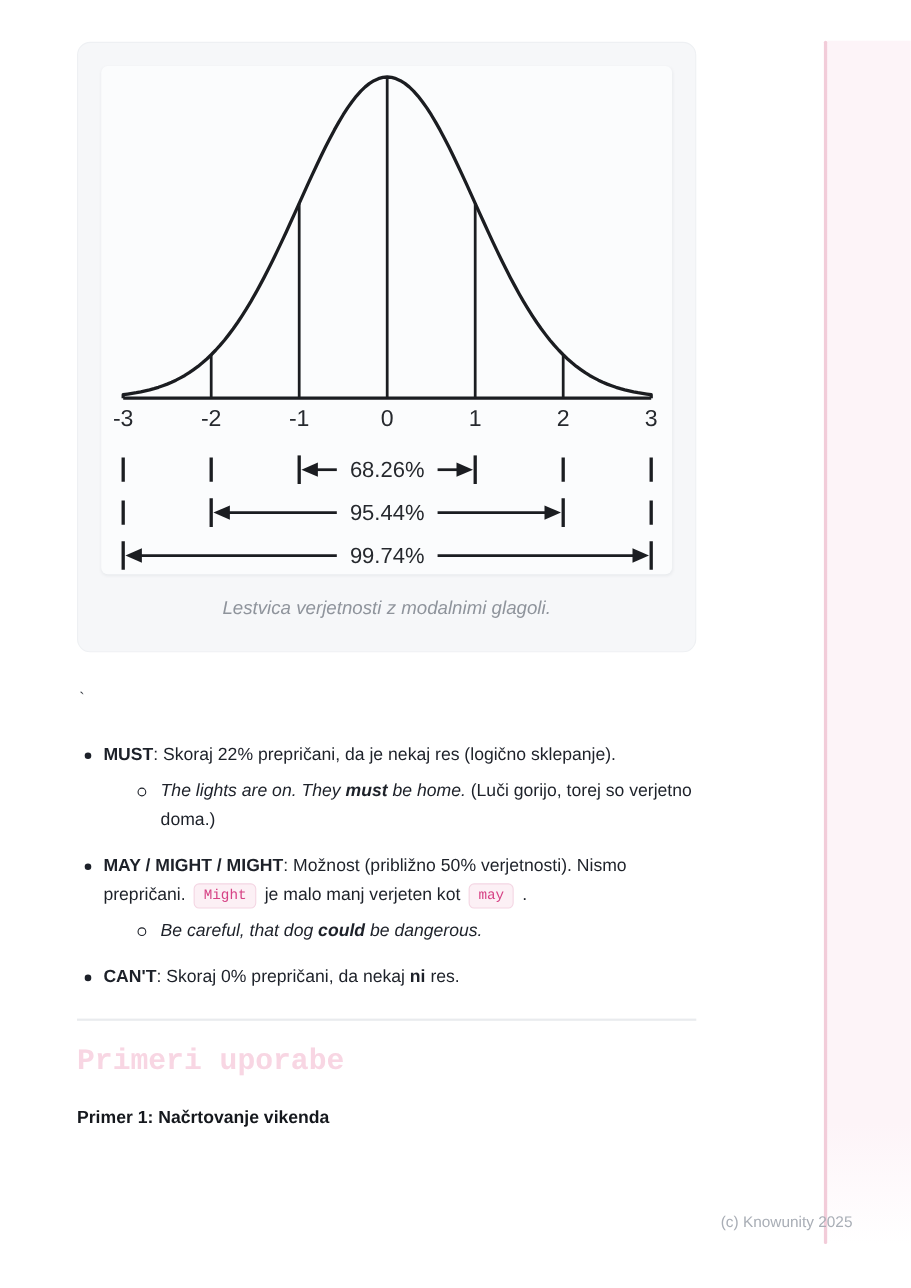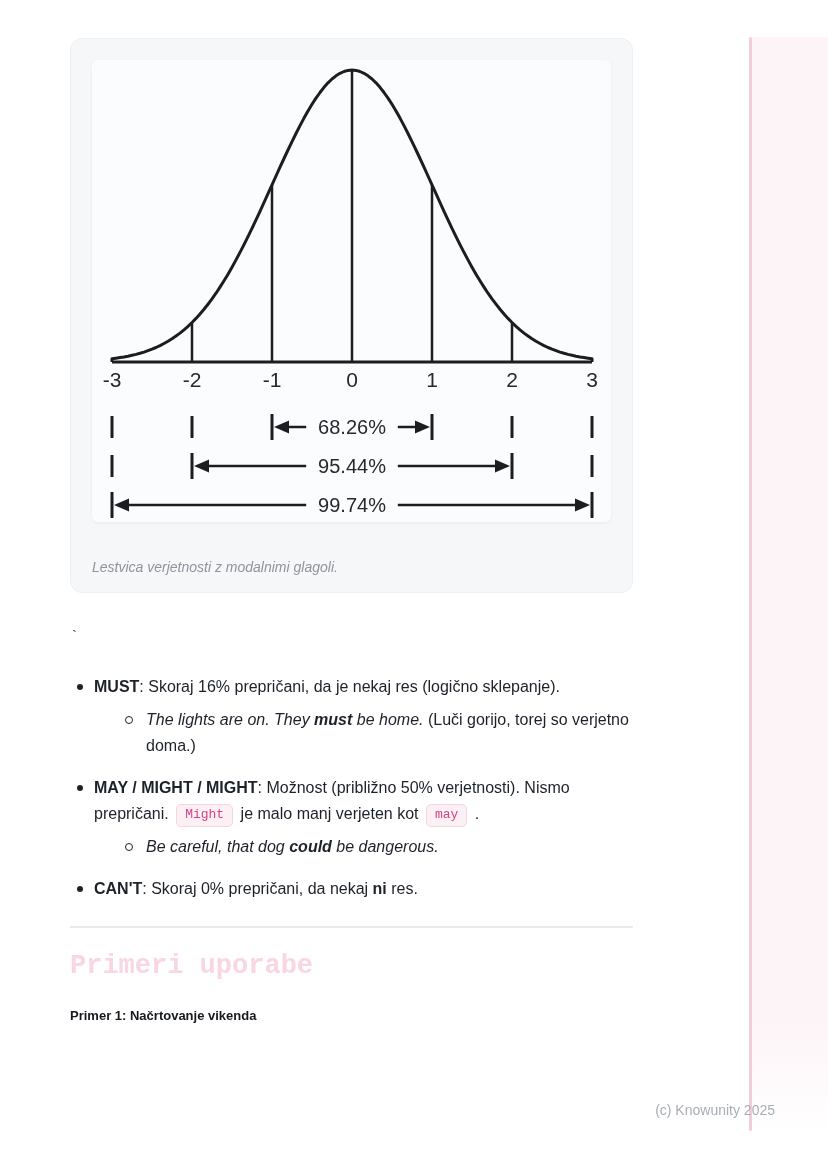--- a/index.html
+++ b/index.html
@@ -14,22 +14,22 @@
     background:#f2ccd9; border-radius:2px; }
 
   .content { position:absolute; left:70px; top:38px; width:563px; }
 
   
   .figure-card { width:563px; height:555px; background:#f6f7f9; border:1px solid #eef0f3;
     border-radius:12px; padding:21px 21px 0 21px; }
   .figure-inner { width:519px; height:462px; background:#fbfcfd; border-radius:6px;
     box-shadow:0 1px 3px rgba(20,30,50,0.06); }
   .figure-inner svg { display:block; }
-  .figure-caption { text-align:left; margin-top:37px; font-style:italic;
-    font-size:14px; color:#8f949c; }
+  .figure-caption { text-align:center; margin-top:21px; font-style:italic;
+    font-size:17px; color:#8f949c; }
 
   .stray { margin-top:33px; margin-left:2px; font-size:15px; line-height:20px; color:#3a3f46; }
 
   
   ul.bullets { list-style:none; margin:28px 0 0 0; padding:0; }
   li.li-top { position:relative; padding-left:24px; margin-bottom:16px; }
   li.li-top::before { content:""; position:absolute; left:7px; top:10px; width:6px; height:6px;
     background:#1d2129; border-radius:50%; }
   ul.sub { list-style:none; margin:7px 0 0 24px; padding:0; }
   li.li-sub { position:relative; padding-left:28px; margin-bottom:9px; }
@@ -40,21 +40,21 @@
   .li-text .i { font-style:italic; }
   .li-text .b.i, .li-text .i.b { font-weight:700; font-style:italic; }
   .li-text .code { font-family:"Liberation Mono", monospace; font-size:13px; color:#d64285;
     background:#fcf0f5; border:1px solid #f4d6e3; border-radius:5px; padding:2px 8px 3px;
     margin:0 3px; display:inline-block; line-height:1.25; vertical-align:1px; }
 
   hr.divider { border:none; border-top:2px solid #e9ebee; margin:24px 0 0 0; width:100%; }
 
   h2.section-heading { font-size:27px; line-height:34px; font-weight:700; color:#f8d6e3;
     margin:21px 0 0 0;font-family:Liberation Mono, monospace; }
-  p.primer { font-size:13px; font-weight:700; color:#15181d; margin:25px 0 0 0; }
+  p.primer { font-size:16px; font-weight:700; color:#15181d; margin:25px 0 0 0; }
 
   .watermark { position:absolute; right:53px; top:1102px; font-size:14px; color:#a9aeb6; }
 </style>
 </head>
 <body>
 
 <div class="page">
 
   <div class="pink-tint"></div>
   <div class="pink-line"></div>
@@ -107,21 +107,21 @@
             <text x="260" y="452" text-anchor="middle" font-size="20" fill="#26292e" font-family="Liberation Sans, sans-serif">99.74%</text>
           </svg>
       </div>
       <figcaption class="figure-caption">Lestvica verjetnosti z modalnimi glagoli.</figcaption>
     </figure>
 
     <div class="stray">`</div>
 
     <ul class="bullets" id="bullets">
         <li class="li-top">
-          <div class="li-text"><span class="b">MUST</span><span class="">: Skoraj 16% prepričani, da je nekaj res (logično sklepanje).</span></div>
+          <div class="li-text"><span class="b">MUST</span><span class="">: Skoraj 22% prepričani, da je nekaj res (logično sklepanje).</span></div>
           <ul class="sub">
             <li class="li-sub">
               <div class="li-text"><span class="i">The lights are on. They </span><span class="b i">must</span><span class="i"> be home.</span><span class=""> (Luči gorijo, torej so verjetno doma.)</span></div>
             </li>
           </ul>
         </li>
         <li class="li-top">
           <div class="li-text"><span class="b">MAY / MIGHT / MIGHT</span><span class="">: Možnost (približno 50% verjetnosti). Nismo prepričani. </span><span class="code">Might</span><span class=""> je malo manj verjeten kot </span><span class="code">may</span><span class=""> .</span></div>
           <ul class="sub">
             <li class="li-sub">

